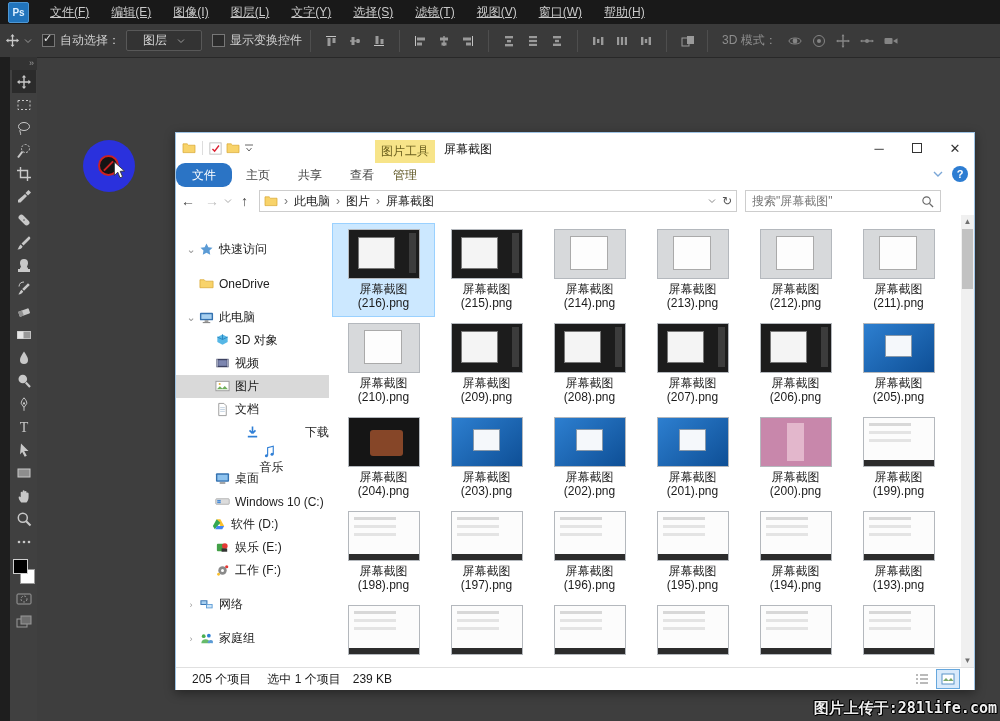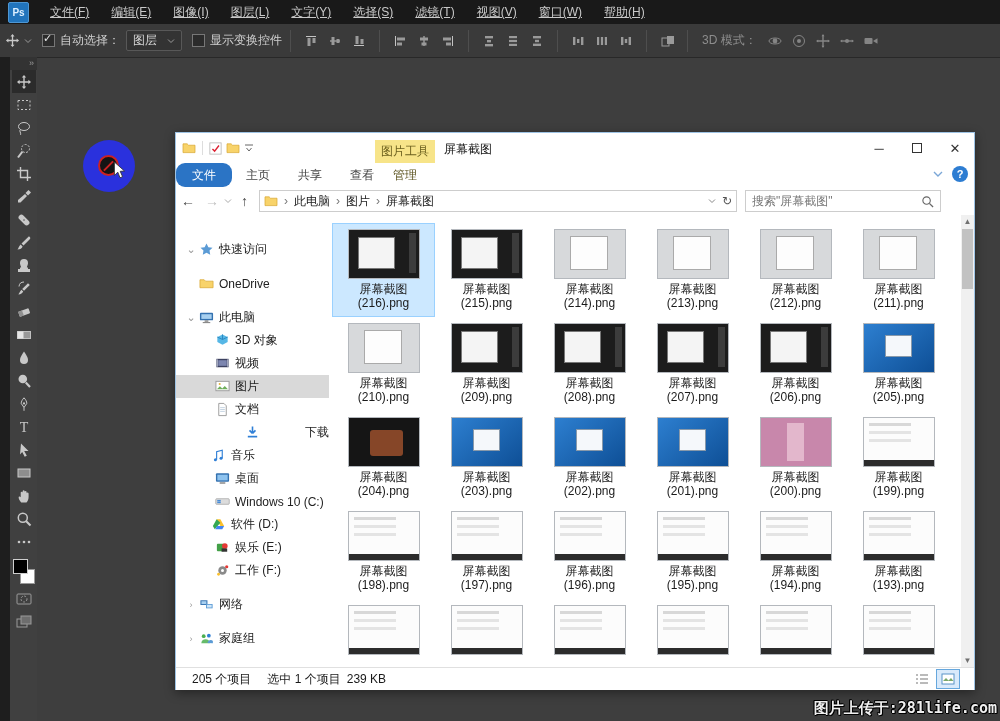--- a/index.html
+++ b/index.html
@@ -11,21 +11,21 @@
   #ps-logo{width:19px;height:19px;margin:0 10px 0 8px;background:#2174bc;border:1px solid #4e96d2;border-radius:2px;
            color:#dcefff;font-size:10px;font-weight:bold;display:flex;align-items:center;justify-content:center;}
   .menu-item{color:#c9c9c9;font-size:12px;padding:0 11px;line-height:24px;white-space:nowrap;text-decoration:underline;}
   #ps-optionsbar{left:0;top:24px;width:1000px;height:33px;background:#3a3a3a;border-bottom:1px solid #282828;
                  display:flex;align-items:center;color:#cfcfcf;font-size:12px;}
   .opt-sep{width:1px;height:22px;background:#4e4e4e;margin:0 8px;}
   .opt-icon{width:20px;height:20px;display:flex;align-items:center;justify-content:center;margin:0 2px;}
   .chk{width:11px;height:11px;border:1px solid #777;background:#2b2b2b;margin:0 5px 0 10px;position:relative;}
   .chk.checked::after{content:"✓";position:absolute;left:0px;top:-3px;color:#e8e8e8;font-size:11px;}
   .dd{background:#333;border:1px solid #585858;border-radius:2px;height:19px;display:flex;align-items:center;
-      padding:0 6px;margin-left:6px;color:#d6d6d6;}
+      padding:0 16px;margin-left:6px;color:#d6d6d6;}
   .dd .cv{margin-left:10px;}
   .chev{width:8px;height:8px;display:inline-block;}
   #ps-leftstrip{left:0;top:57px;width:10px;height:664px;background:#1e1e1e;}
   #ps-toolbar{left:10px;top:57px;width:27px;height:664px;background:#404040;display:flex;flex-direction:column;align-items:center;}
   #tool-collapse{width:100%;height:13px;background:#333;color:#9a9a9a;font-size:9px;text-align:right;padding-right:3px;box-sizing:border-box;line-height:12px;}
   .tool{width:24px;height:23px;display:flex;align-items:center;justify-content:center;}
   .tool.selected{background:#2b2b2b;}
   #swatches{position:relative;width:24px;height:30px;margin-top:4px;}
   #swatch-bg{position:absolute;left:8px;top:12px;width:13px;height:13px;background:#fff;border:1px solid #999;}
   #swatch-fg{position:absolute;left:1px;top:2px;width:13px;height:13px;background:#000;border:1px solid #cfcfcf;}
@@ -583,21 +583,21 @@
           <div class="nav-item" style="padding-left: 16px; gap: 40px;">
             <span class="nchev"></span>
             <span class="nicon">
               <svg width="15" height="15" viewBox="0 0 16 16">
                 <path d="M8 1.5v7.5M8 9L4.8 5.8M8 9l3.2-3.2" stroke="#2f7fd6" stroke-width="1.7" fill="none"></path>
                 <rect x="3" y="11.5" width="10" height="1.8" fill="#2f7fd6"></rect>
               </svg>
             </span>
             <span>下载</span>
           </div>
-          <div class="nav-item" style="padding-left: 22px;">
+          <div class="nav-item" style="padding-left: 38px; flex-direction: column;">
             <span class="nchev"></span>
             <span class="nicon">
               <svg width="15" height="15" viewBox="0 0 16 16">
                 <path d="M6 12.5V4l6-1.6V11" stroke="#2f7fd6" fill="none" stroke-width="1.2"></path>
                 <circle cx="4.7" cy="12.6" r="1.6" fill="#2f7fd6"></circle>
                 <circle cx="10.7" cy="11" r="1.6" fill="#2f7fd6"></circle>
               </svg>
             </span>
             <span>音乐</span>
           </div>
@@ -875,21 +875,21 @@
       <div id="vscroll" class="abs">
         <div id="vs-up" class="abs vs-gl">▲</div>
         <div id="vs-thumb" class="abs"></div>
         <div id="vs-down" class="abs vs-gl">▼</div>
       </div>
     </div>
 
     <div id="statusbar" class="abs">
       <span class="st">205 个项目</span>
       <span class="st">选中 1 个项目</span>
-      <span class="st" style="margin-left:6px;">239 KB</span>
+      <span class="st" style="margin-left:12px;">239 KB</span>
       <span id="view-btns">
         <span class="vbtn">
           <svg width="14" height="12" viewBox="0 0 14 12">
               <path d="M1 2h2M5 2h8M1 6h2M5 6h8M1 10h2M5 10h8" stroke="#777" stroke-width="1.2"></path>
             </svg>
         </span>
         <span class="vbtn active">
           <svg width="14" height="12" viewBox="0 0 14 12">
               <rect x="1" y="1" width="12" height="10" fill="#fff" stroke="#5b94c8"></rect>
               <path d="M2 8l3-3 2.5 2.5L10 5l2.5 3z" fill="#7aa86a"></path>

